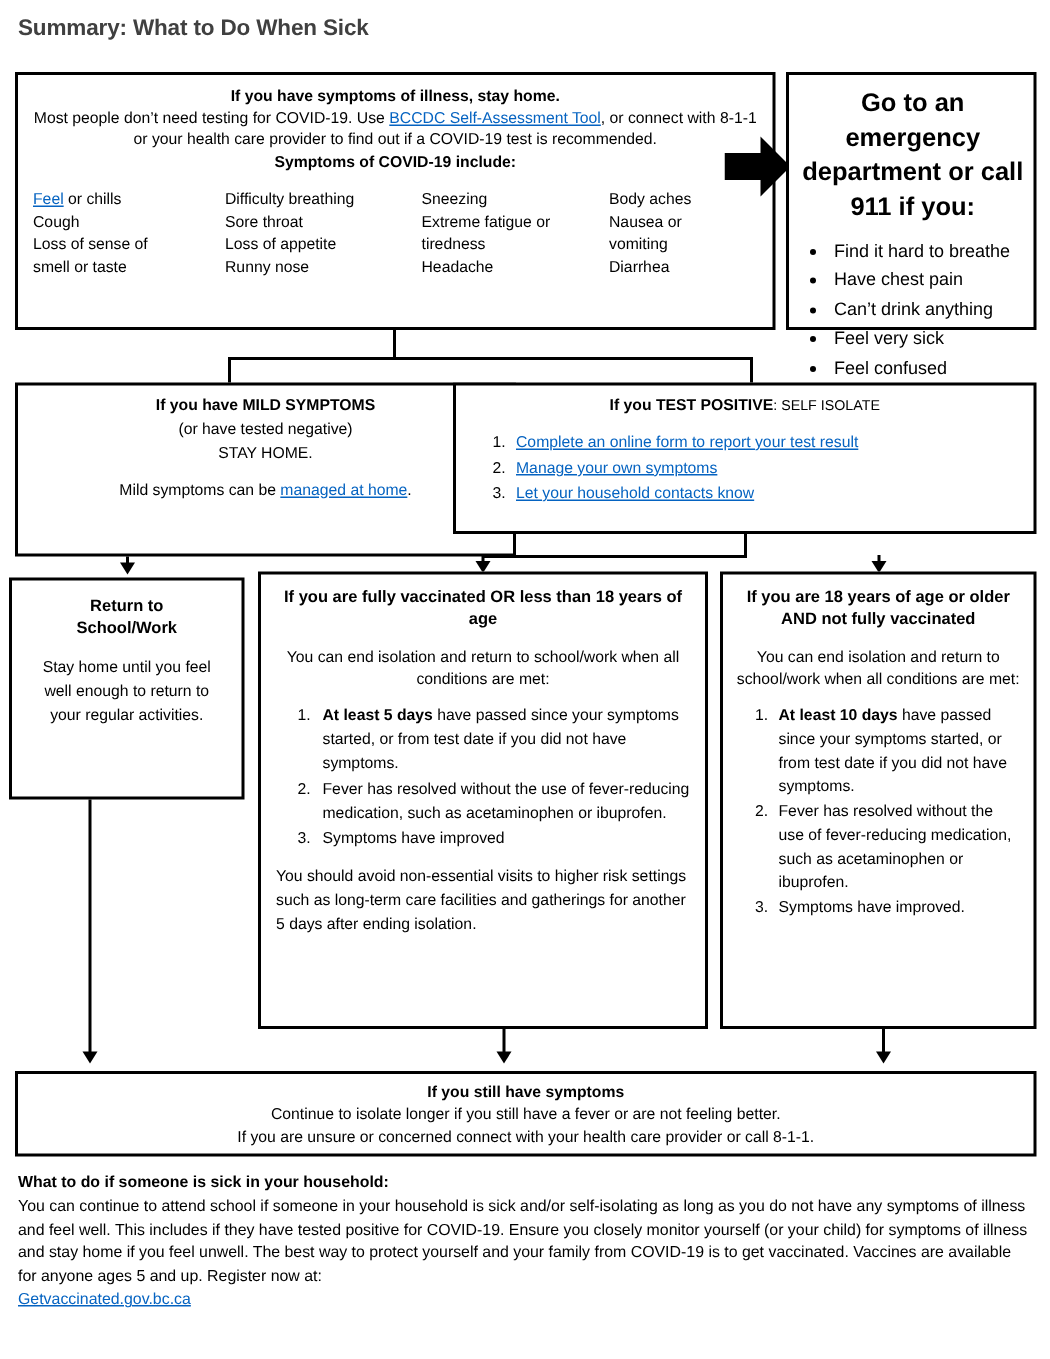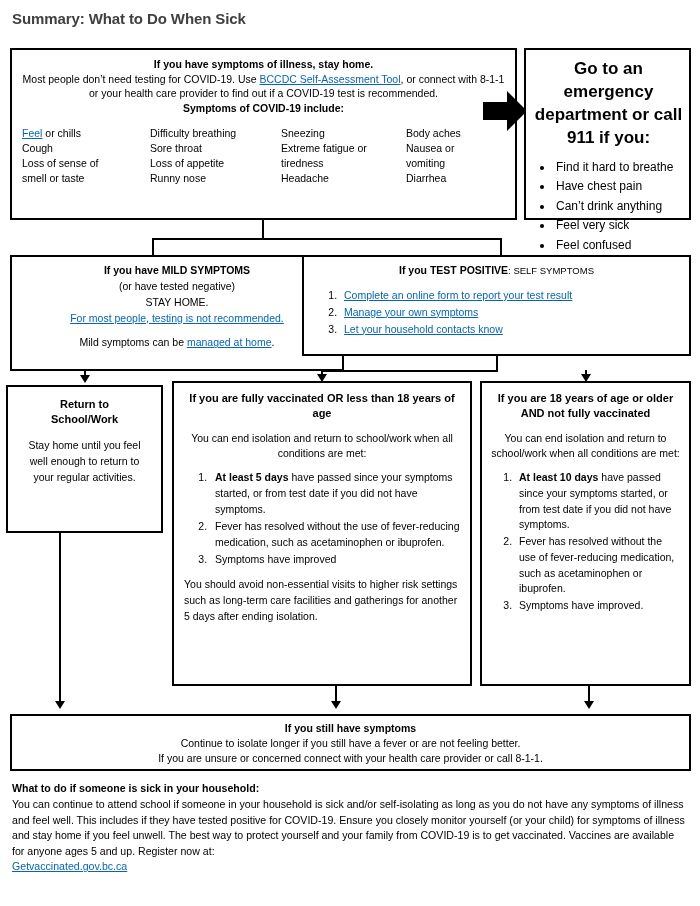--- a/index.html
+++ b/index.html
@@ -305,27 +305,26 @@
 
   <div class="ln vline" style="left:262px; top:220px; height:20px;"></div>
   <div class="ln hline" style="left:153px; top:238px; width:349px;"></div>
   <div class="ln vline" style="left:152px; top:238px; height:18px;"></div>
   <div class="ln vline" style="left:500px; top:238px; height:18px;"></div>
 
   <div class="box" id="box-mild">
     <p class="b">If you have MILD SYMPTOMS</p>
     <p>(or have tested negative)</p>
     <p>STAY HOME.</p>
-    <p><a class="lnk" href="#">For most people, testing is not recommended.</a></p>
     <div class="spacer"></div>
     <p><span>Mild symptoms can be </span><a class="lnk" href="#">managed at home</a><span>.</span></p>
   </div>
 
   <div class="box" id="box-positive">
-    <div class="hd"><span class="b">If you TEST POSITIVE</span><span class="small-caps-lite">: SELF SYMPTOMS</span></div>
+    <div class="hd"><span class="b">If you TEST POSITIVE</span><span class="small-caps-lite">: SELF ISOLATE</span></div>
     <ol>
       <li><a class="lnk" href="#">Complete an online form to report your test result</a></li>
       <li><a class="lnk" href="#">Manage your own symptoms</a></li>
       <li><a class="lnk" href="#">Let your household contacts know</a></li>
     </ol>
   </div>
 
   <div class="ln vline" style="left:84px; top:371px; height:6px;"></div>
   <div class="arrowhead" style="left:80px; top:375px;"></div>
 

